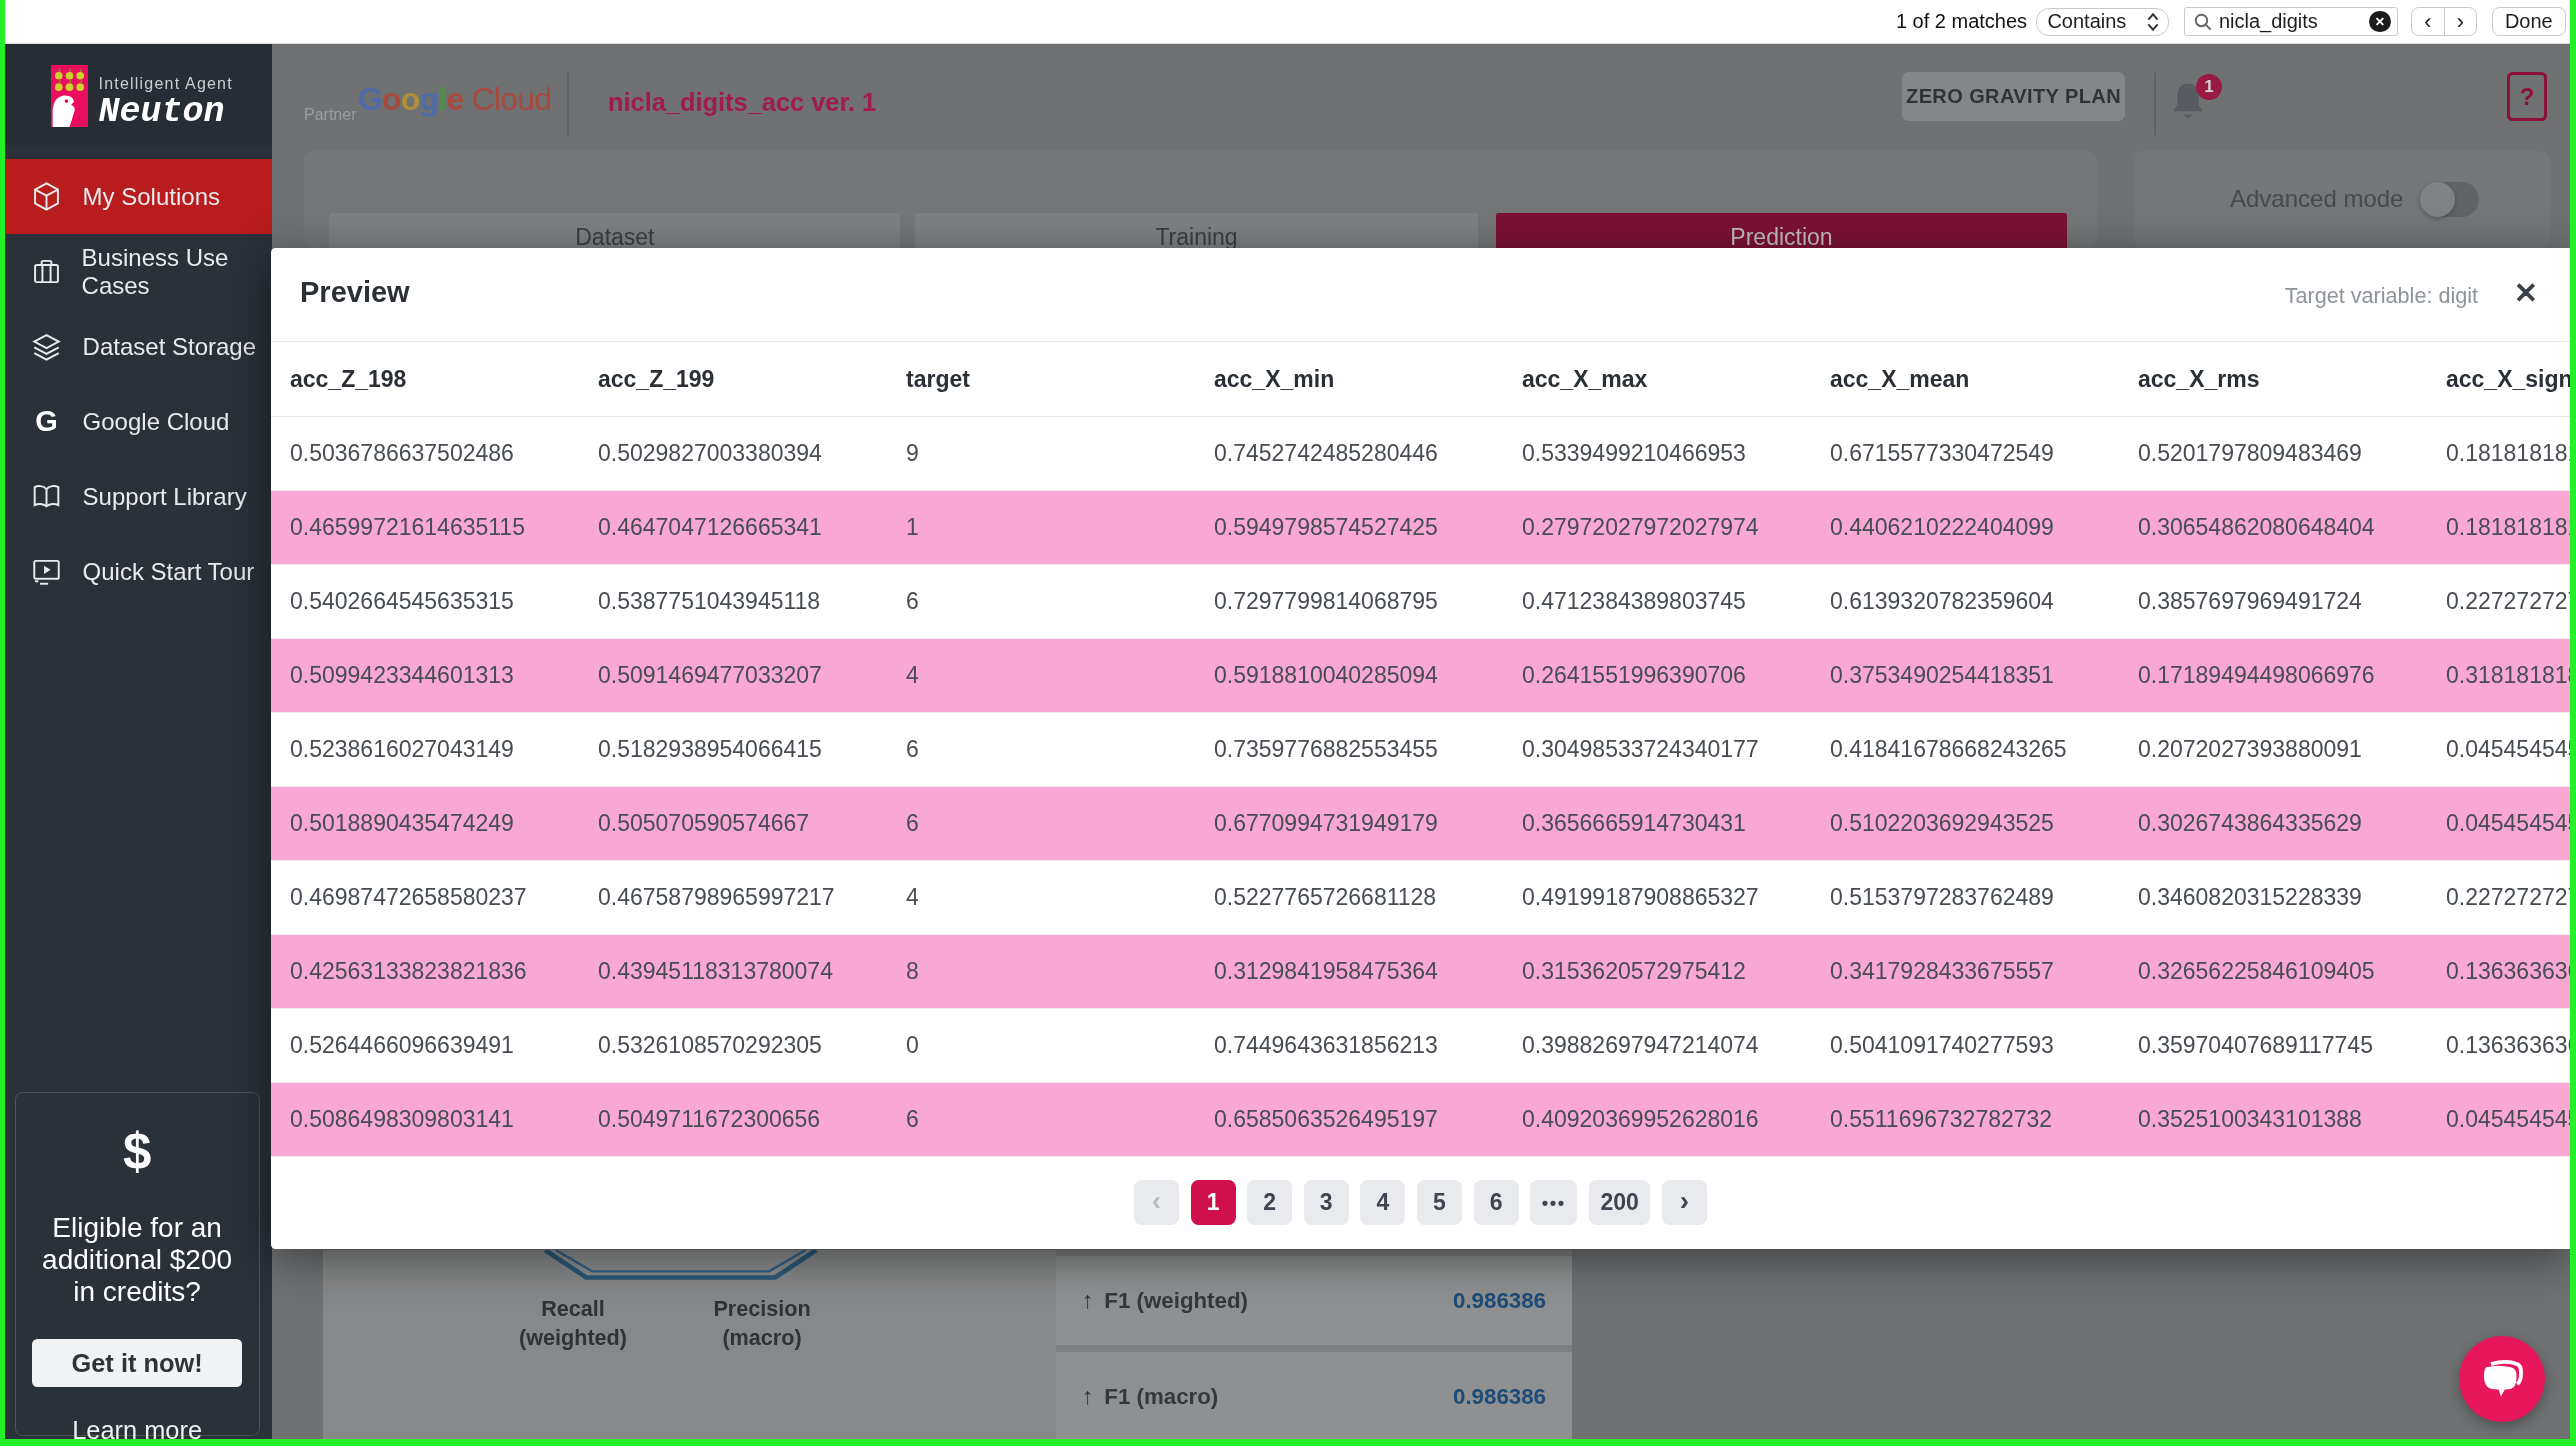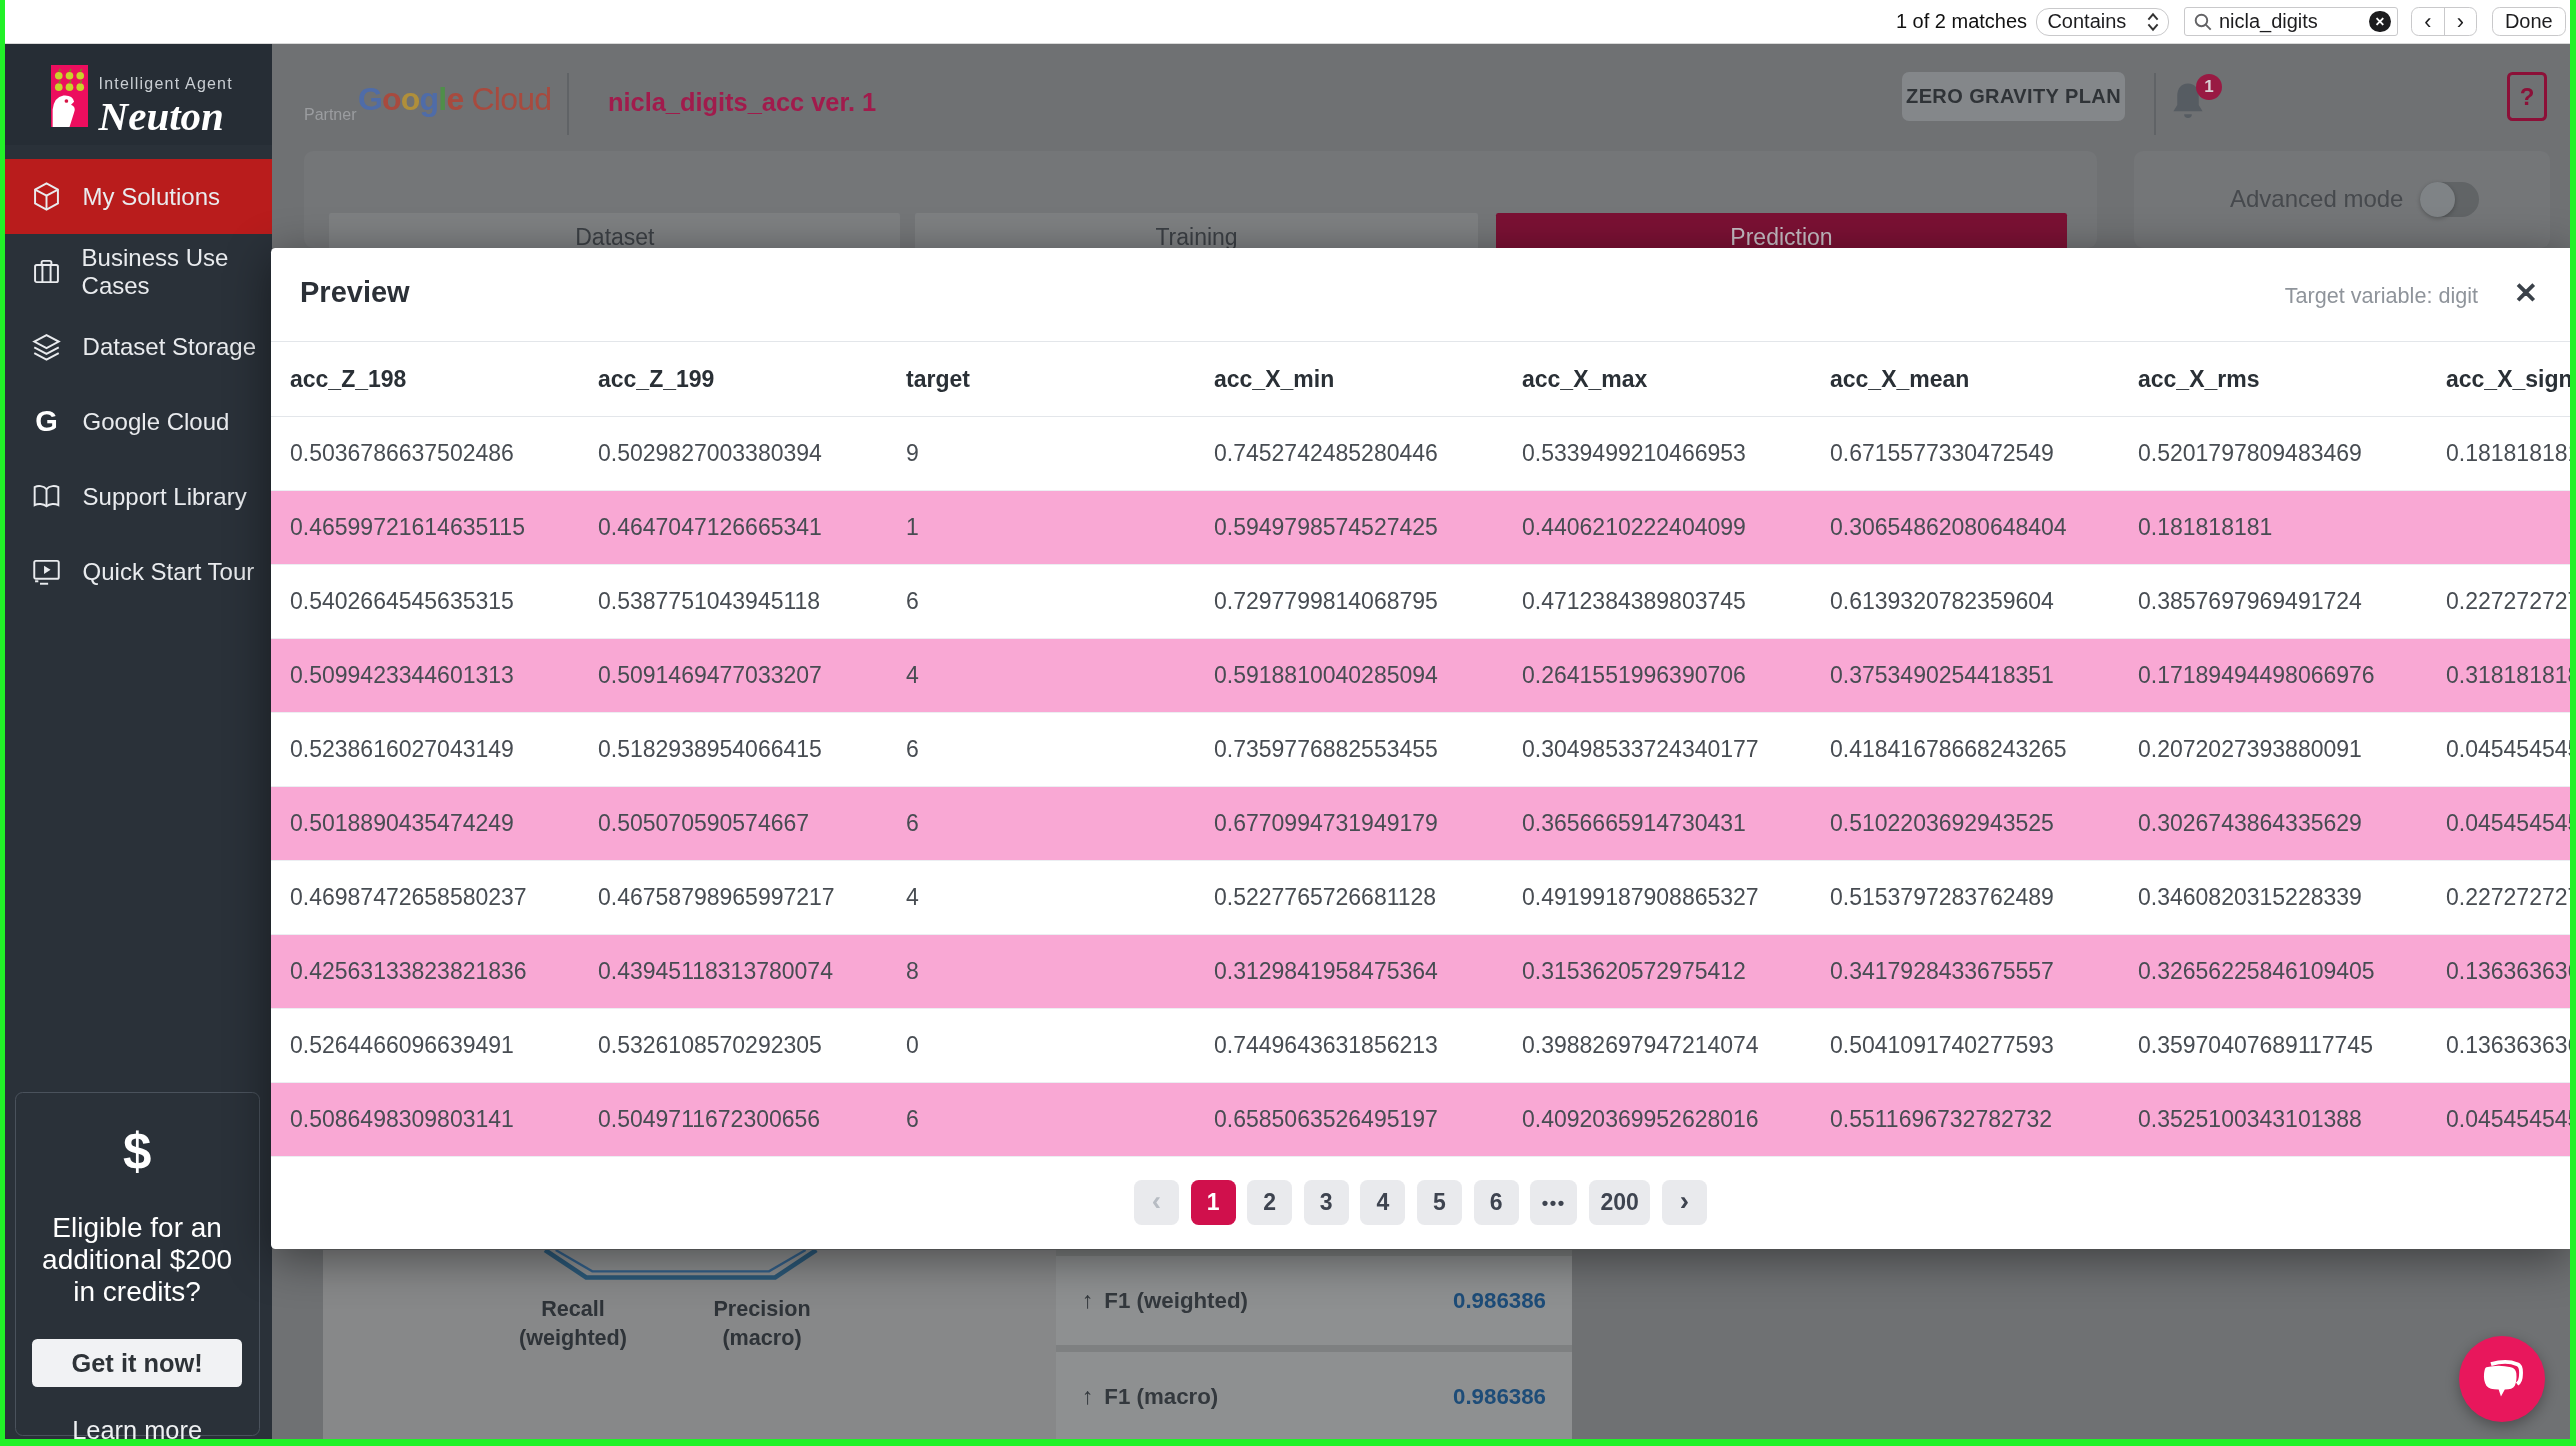--- a/index.html
+++ b/index.html
@@ -30,22 +30,22 @@
   .fb-nav .half{flex:1;display:flex;align-items:center;justify-content:center;font-size:21.6px;color:#1d1d1f;}
   .fb-nav .half:first-child{border-right:1.5px solid #c9c9cb;}
   .fb-done{height:29px;border:1.5px solid #c9c9cb;border-radius:7.7px;padding:0 12.3px;display:flex;
            align-items:center;font-size:20px;color:#1d1d1f;}
 
   
   .sidebar{position:absolute;left:4.6px;top:44px;width:267px;height:1395px;background:#2a3139;z-index:20;}
   .logo-block{height:101px;background:#262d35;position:relative;}
   .logo-mark{position:absolute;left:46px;top:21px;width:37px;height:62px;background:#ec0e5e;}
   .logo-tagline{position:absolute;left:94px;top:31px;font-size:16px;color:#c9ced3;letter-spacing:1.2px;}
-  .logo-name{position:absolute;left:94px;top:48px;font-family:Liberation Serif, serif;font-style:italic;
-             font-weight:bold;font-size:41px;color:#ffffff;}
+  .logo-name{position:absolute;left:94px;top:48px;font-family:Liberation Mono, monospace;font-style:italic;
+             font-weight:bold;font-size:35px;color:#ffffff;}
   .menu{position:absolute;top:104px;left:0;width:100%;}
   .side-item{height:75px;display:flex;align-items:center;padding-left:26px;cursor:pointer;}
   .side-item.active{background:#b91c1c;margin-top:11px;}
   .side-item .icn{width:32px;height:32px;margin-right:20px;display:flex;align-items:center;justify-content:center;}
   .side-item .lbl{font-size:24px;color:#e9ebee;}
   .gicon{font-size:29px;font-weight:bold;color:#fff;font-family:"Liberation Sans",sans-serif;}
 
   .credits{position:absolute;left:10px;top:1048px;width:245px;height:344px;border:1.5px solid #4a525c;
            border-radius:7.7px;text-align:center;color:#fff;}
   .credits .dollar{font-size:51px;font-weight:bold;margin-top:29px;}
@@ -334,20 +334,21 @@
           <div class="t-cell">0.5339499210466953</div>
           <div class="t-cell">0.6715577330472549</div>
           <div class="t-cell">0.5201797809483469</div>
           <div class="t-cell">0.181818181</div>
         </div>
         <div class="t-row alt">
           <div class="t-cell">0.46599721614635115</div>
           <div class="t-cell">0.4647047126665341</div>
           <div class="t-cell">1</div>
           <div class="t-cell">0.5949798574527425</div>
+          <div class="t-cell">0.27972027972027974</div>
           <div class="t-cell">0.4406210222404099</div>
           <div class="t-cell">0.30654862080648404</div>
           <div class="t-cell">0.181818181</div>
         </div>
         <div class="t-row">
           <div class="t-cell">0.5402664545635315</div>
           <div class="t-cell">0.5387751043945118</div>
           <div class="t-cell">6</div>
           <div class="t-cell">0.7297799814068795</div>
           <div class="t-cell">0.4712384389803745</div>

